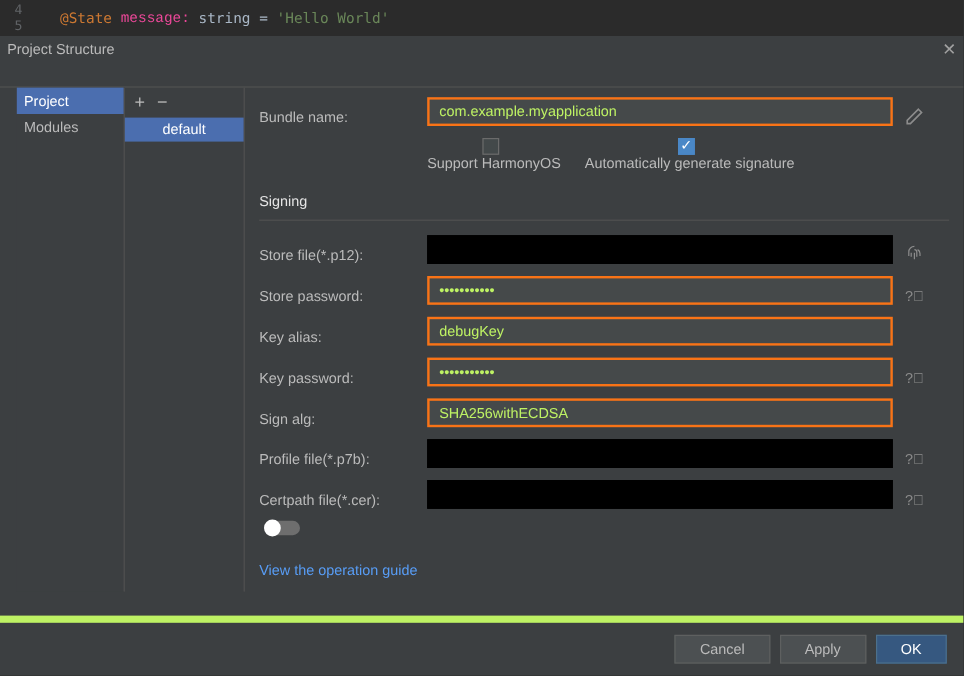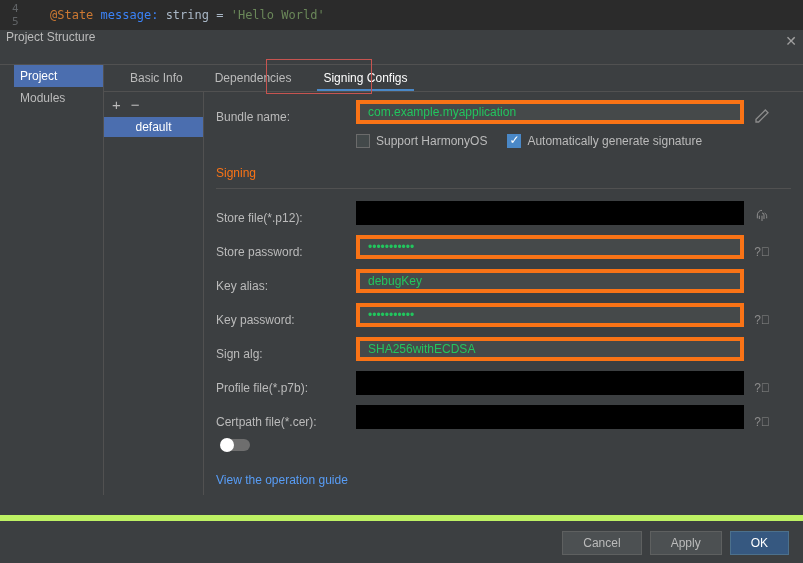--- a/index.html
+++ b/index.html
@@ -14,21 +14,21 @@
     }
     .editor-top {
       height: 30px;
       background: #2b2b2b;
       padding-left: 50px;
       display: flex;
       align-items: center;
       font-family: "Consolas", monospace;
     }
     .editor-top .kw { color: #cc7832; }
-    .editor-top .name { color: #3b82f6; }
+    .editor-top .name { color: #ec4899; font-family: Liberation Mono, monospace; }
     .editor-top .type { color: #a9b7c6; }
     .editor-top .str { color: #6a8759; }
     .editor-top .eq { color: #a9b7c6; }
     .gutter {
       position: absolute;
       left: 0;
       top: 0;
       height: 30px;
       width: 40px;
       color: #606366;
@@ -149,24 +149,24 @@
     }
     .row .label {
       width: 140px;
       color: #bbbbbb;
     }
     .row .field {
       width: 388px;
     }
     .input-box {
       background: #45494a;
-      border: 4px solid #f97316;
+      border: 2px solid #f97316;
       height: 24px;
       padding: 0 8px;
-      color: #22c55e;
+      color: #bef264;
       display: flex;
       align-items: center;
       width: 100%;
     }
     .input-box.black { background: #000; border-color: #000; }
     .row .trail {
       width: 20px;
       margin-left: 8px;
       color: #8c8c8c;
       cursor: pointer;
@@ -195,22 +195,22 @@
       border-color: #4a88c7;
     }
     .checkbox.checked::after {
       content: "✓";
       color: #fff;
       position: absolute;
       left: 1px;
       top: -2px;
       font-size: 12px;
     }
-    .check-item { display: flex; align-items: center; color: #bbbbbb; cursor: pointer; }
-    .section-title { margin-bottom: 8px; color: #f97316; }
+    .check-item { display: flex; align-items: center; color: #bbbbbb; cursor: pointer; flex-direction: column; }
+    .section-title { margin-bottom: 8px; color: #e5e5e5; }
     .underline { border-bottom: 1px solid #515151; margin-bottom: 12px; }
     .toggle {
       width: 28px;
       height: 12px;
       background: #6e6e6e;
       border-radius: 6px;
       position: relative;
       display: inline-block;
       margin-left: 6px;
     }
@@ -266,26 +266,20 @@
   <div class="title-bar">
     <span>Project Structure</span>
     <span class="close-x">✕</span>
   </div>
   <div class="body">
     <div class="left-nav">
       <div class="nav-item active">Project</div>
       <div class="nav-item">Modules</div>
     </div>
     <div class="right-area">
-      <div class="tabs">
-        <div class="tab">Basic Info</div>
-        <div class="tab">Dependencies</div>
-        <div class="tab active">Signing Configs</div>
-        <div class="tab-highlight" style="left:162px; top:-6px; width:106px; height:35px;"></div>
-      </div>
       <div class="content">
         <div class="config-list">
           <div class="list-tools">
             <span>+</span>
             <span>−</span>
           </div>
           <div class="config-item">default</div>
         </div>
         <div class="form">
 

